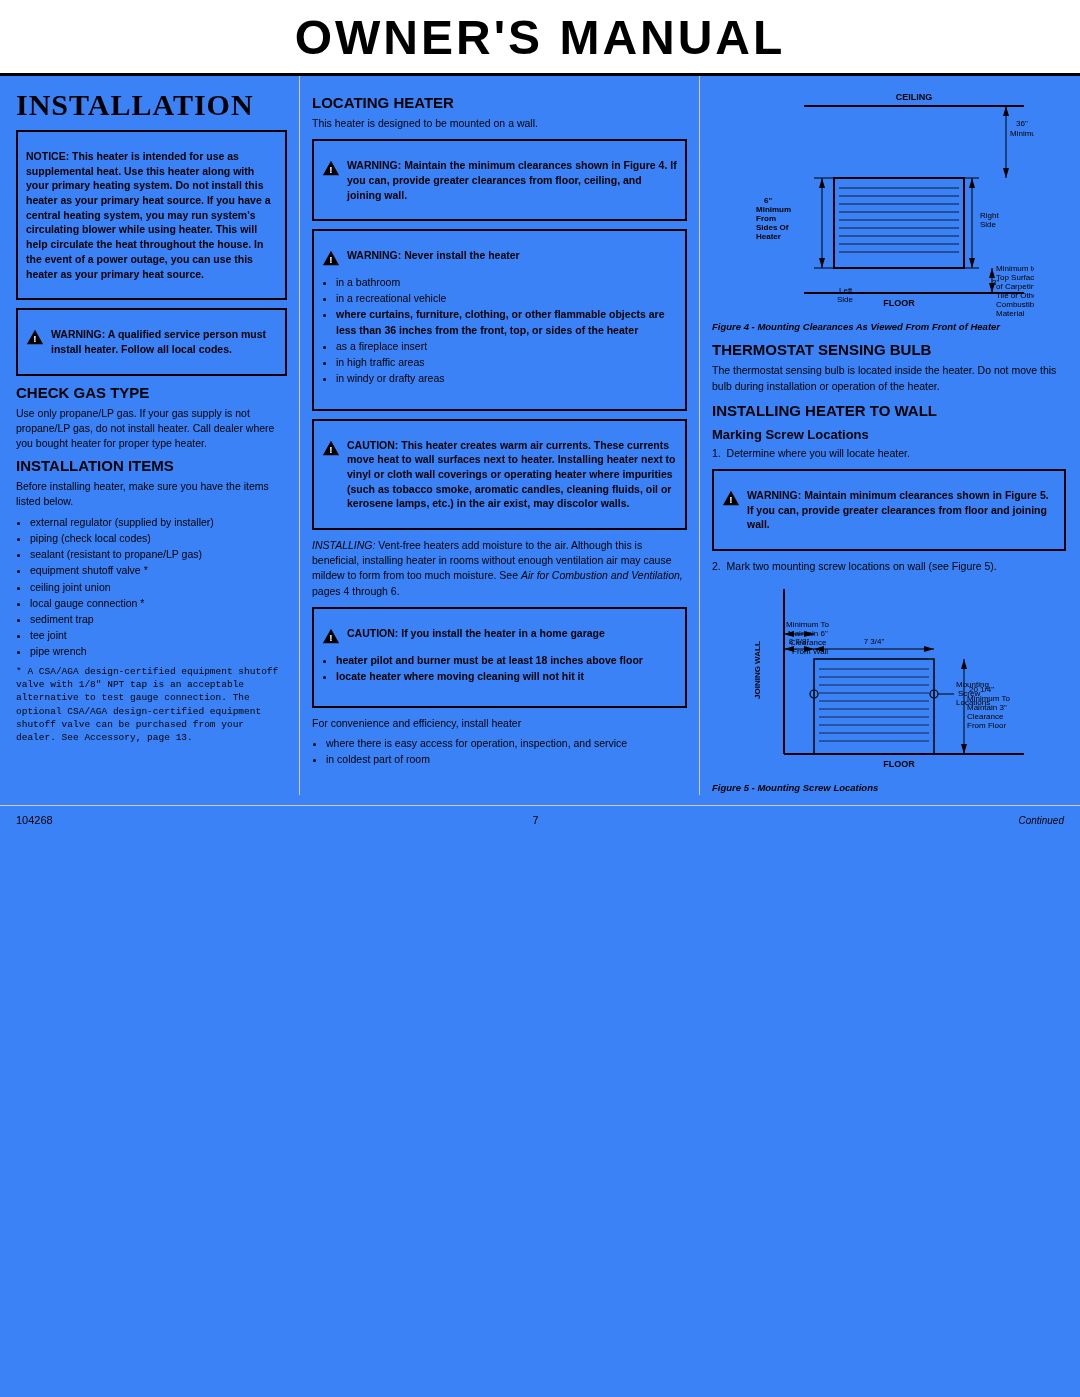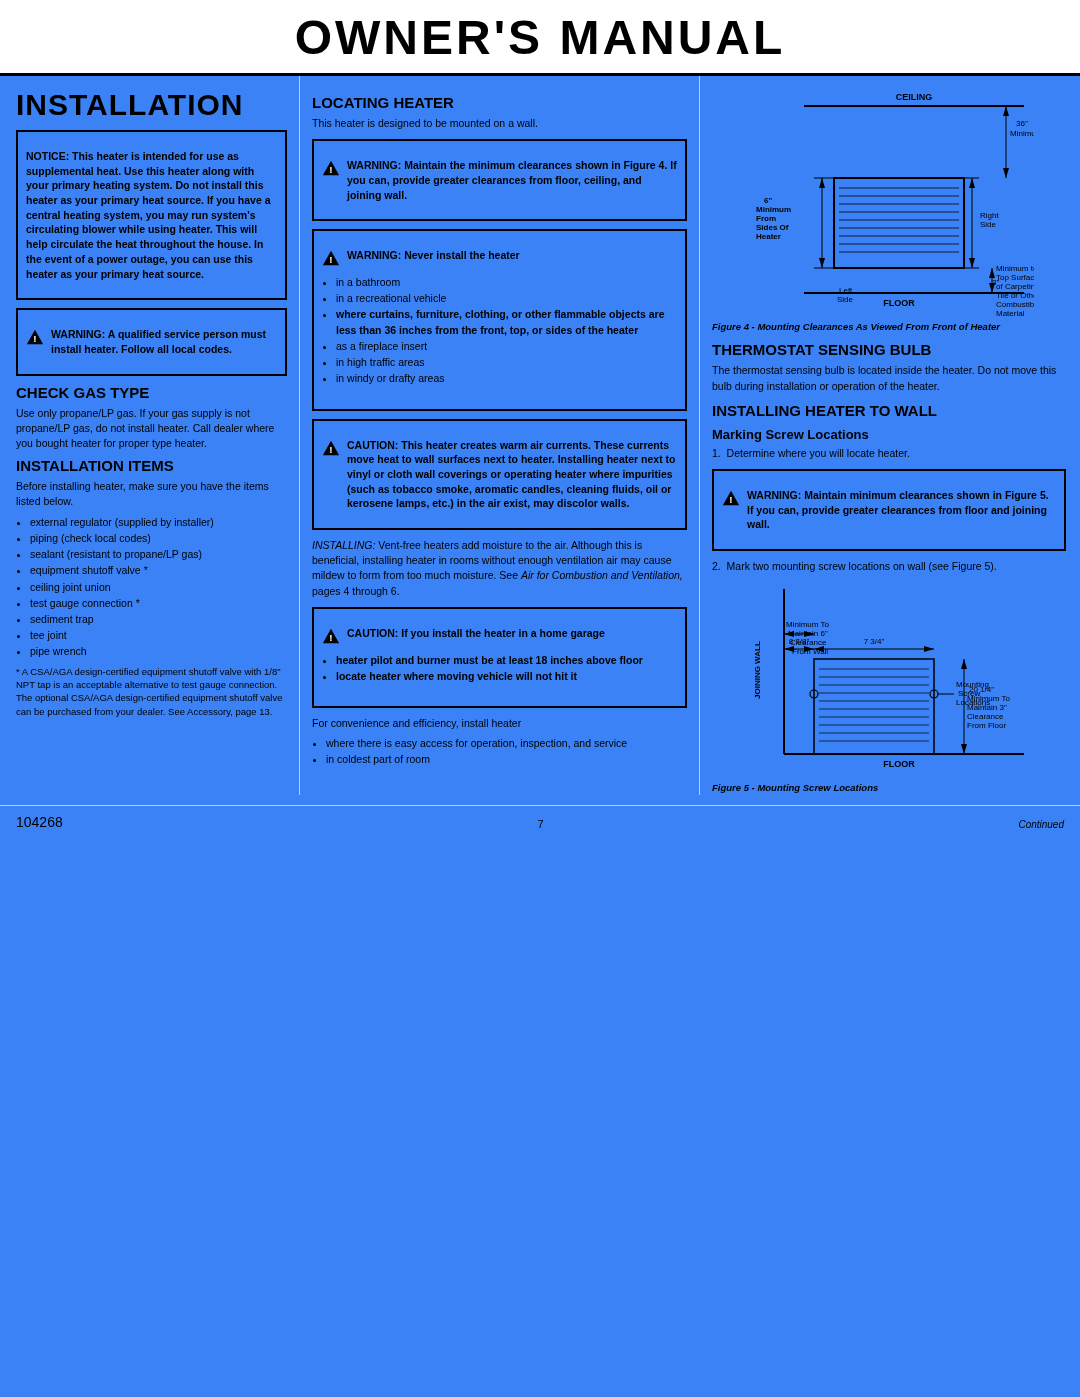--- a/index.html
+++ b/index.html
@@ -54,21 +54,21 @@
     }
     
     .col-right {
       flex: 1;
       padding: 12px 14px 0 12px;
     }
     .section-title-lg {
       font-size: 30px;
       font-weight: 900;
       text-transform: uppercase;
-      font-family: Liberation Sans, sans-serif;
+      font-family: Liberation Serif, serif;
       margin-bottom: 6px;
       letter-spacing: 1px;
     }
     .subsection-title {
       font-size: 15px;
       font-weight: 900;
       text-transform: uppercase;
       font-family: Arial Black, Arial, sans-serif;
       margin-bottom: 5px;
       margin-top: 6px;
@@ -116,36 +116,37 @@
       font-size: 10.5px;
       line-height: 1.45;
       margin-bottom: 1px;
       list-style-type: disc;
     }
     
     .footnote {
       font-size: 9.5px;
       line-height: 1.4;
       margin-top: 4px;
+      font-family: Liberation Mono, monospace;
     }
     
     .important-text {
       font-style: italic;
     }
     
     .page-footer {
       display: flex;
       justify-content: space-between;
       align-items: flex-end;
       padding: 8px 16px 8px 16px;
       border-top: 1px solid #ccc;
       margin-top: 10px;
     }
     .page-footer .doc-num {
-      font-size: 14px;
+      font-size: 11px;
     }
     .page-footer .page-num {
       font-size: 11px;
     }
     .page-footer .continued {
       font-size: 10px;
       font-style: italic;
     }
     .diagram-caption {
       font-size: 9.5px;
@@ -198,21 +199,21 @@
       <p>Use only propane/LP gas. If your gas supply is not propane/LP gas, do not install heater. Call dealer where you bought heater for proper type heater.</p>
 
       <div class="subsection-title">INSTALLATION ITEMS</div>
       <p>Before installing heater, make sure you have the items listed below.</p>
       <ul>
         <li>external regulator (supplied by installer)</li>
         <li>piping (check local codes)</li>
         <li>sealant (resistant to propane/LP gas)</li>
         <li>equipment shutoff valve *</li>
         <li>ceiling joint union</li>
-        <li>test gauge connection *</li>
+        <li>local gauge connection *</li>
         <li>sediment trap</li>
         <li>tee joint</li>
         <li>pipe wrench</li>
       </ul>
       <p class="footnote">* A CSA/AGA design-certified equipment shutoff valve with 1/8" NPT tap is an acceptable alternative to test gauge connection. The optional CSA/AGA design-certified equipment shutoff valve can be purchased from your dealer. See Accessory, page 13.</p>
     </div>
 
     <div class="col-mid">
       <div class="subsection-title">LOCATING HEATER</div>
       <p>This heater is designed to be mounted on a wall.</p>
@@ -270,21 +271,21 @@
           <span class="warn-tri-wrap">
             <svg width="18" height="18" viewBox="0 0 20 20">
                 <polygon points="10,2 19,18 1,18" fill="#000"></polygon>
                 <text x="10" y="16" text-anchor="middle" fill="#fff" font-size="11" font-weight="bold" font-family="Arial">!</text>
               </svg>
           </span>
           <span>CAUTION: If you install the heater in a home garage</span>
         </div>
         <ul style="margin-top:4px;">
           <li style="font-weight:700;">heater pilot and burner must be at least 18 inches above floor</li>
-          <li style="font-weight:700;">locate heater where moving vehicle will not hit it</li>
+          <li style="font-weight:700;">locate heater where moving cleaning will not hit it</li>
         </ul>
       </div>
 
       <p>For convenience and efficiency, install heater</p>
       <ul>
         <li>where there is easy access for operation, inspection, and service</li>
         <li>in coldest part of room</li>
       </ul>
     </div>
 

